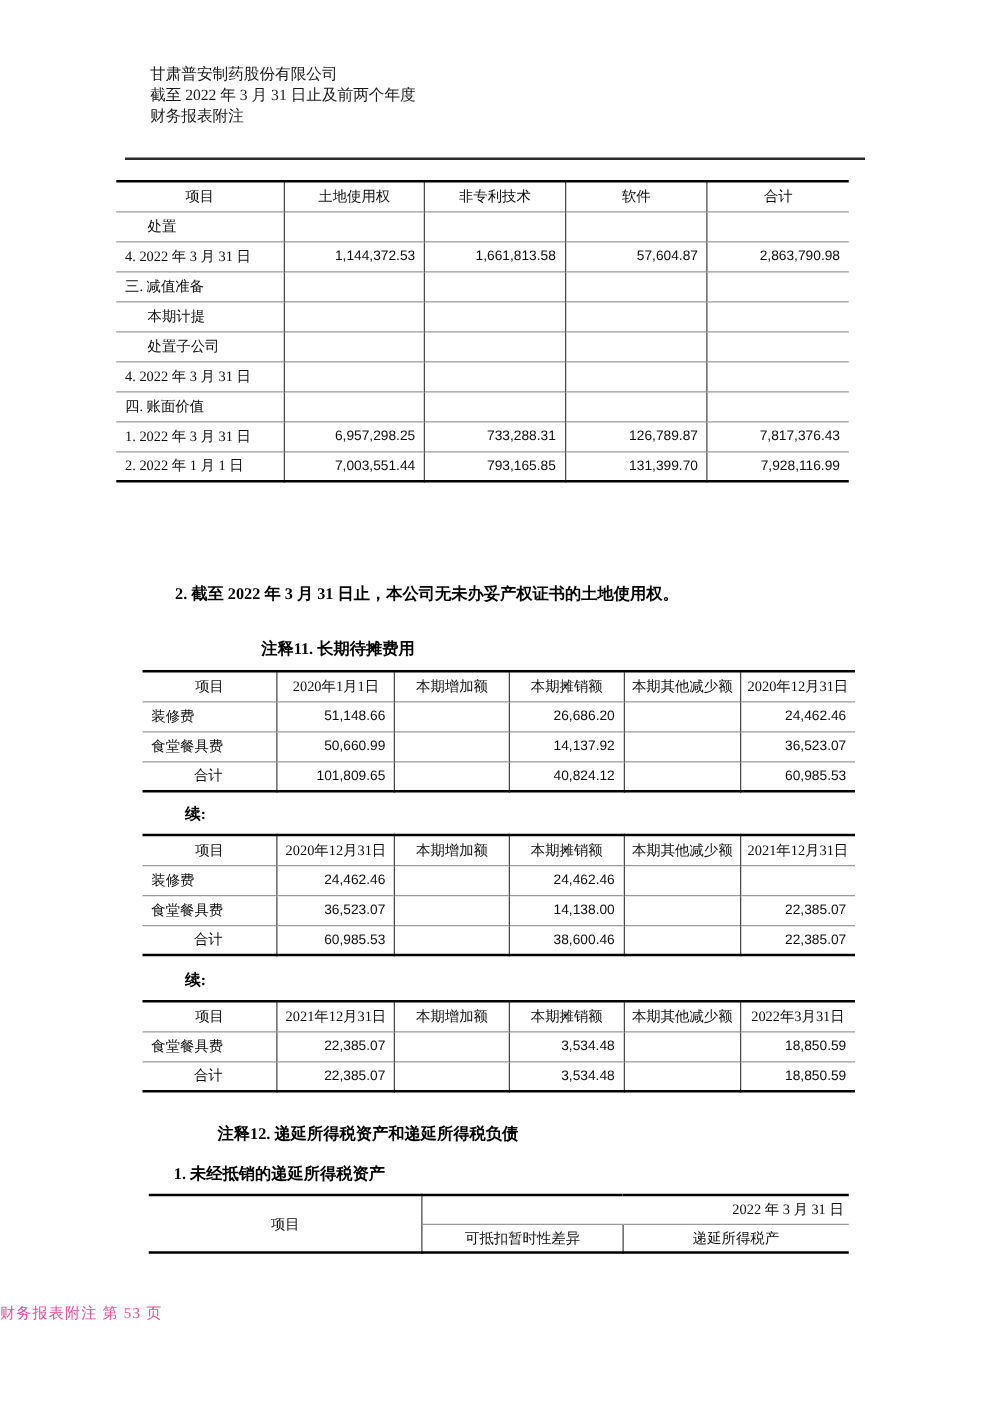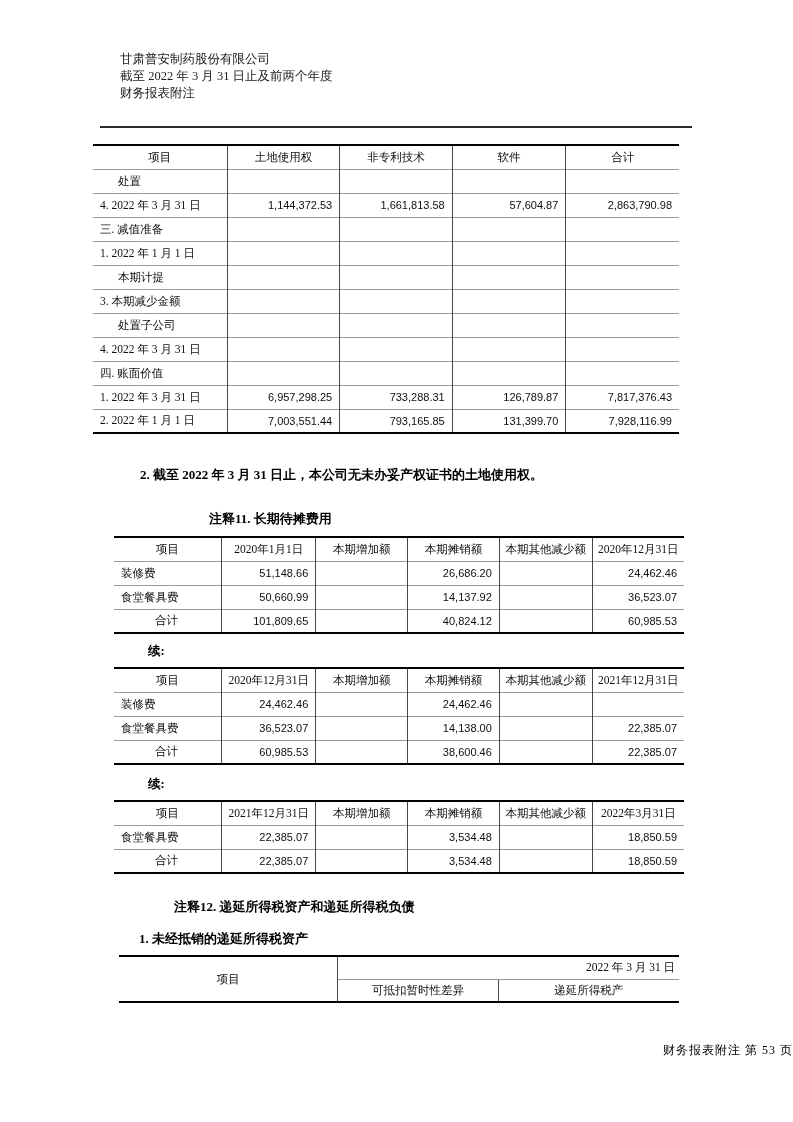--- a/index.html
+++ b/index.html
@@ -47,21 +47,21 @@
   }
   
   .def-table tr{height:23px;}
   .def-table td{font-size:11.5px;}
   .def-table .hdr{text-align:right;}
   .def-table .mid{vertical-align:middle;text-align:center;}
   .def-table .sub{border-top:1px solid #9b9b9b;text-align:center;}
   .def-table td.subfirst{border-left:1px solid #474747;}
   .page-footer{
     position:absolute;left:0;top:1042px;width:793px;
-    text-align:right;font-size:12px;color:#000000;
+    text-align:left;font-size:12px;color:#ec4899;
     letter-spacing:1px;
   }
 </style>
 </head>
 <body>
 
 <div class="page">
 
   <div class="doc-header">
     <div>甘肃普安制药股份有限公司</div>
@@ -104,35 +104,21 @@
             <td class="num">2,863,790.98</td>
           </tr>
           <tr>
             <td class="lbl">三. 减值准备</td>
             <td class="num"></td>
             <td class="num"></td>
             <td class="num"></td>
             <td class="num"></td>
           </tr>
           <tr>
-            <td class="lbl">1. 2022 年 1 月 1 日</td>
-            <td class="num"></td>
-            <td class="num"></td>
-            <td class="num"></td>
-            <td class="num"></td>
-          </tr>
-          <tr>
             <td class="lbl ind">本期计提</td>
-            <td class="num"></td>
-            <td class="num"></td>
-            <td class="num"></td>
-            <td class="num"></td>
-          </tr>
-          <tr>
-            <td class="lbl">3. 本期减少金额</td>
             <td class="num"></td>
             <td class="num"></td>
             <td class="num"></td>
             <td class="num"></td>
           </tr>
           <tr>
             <td class="lbl ind">处置子公司</td>
             <td class="num"></td>
             <td class="num"></td>
             <td class="num"></td>

